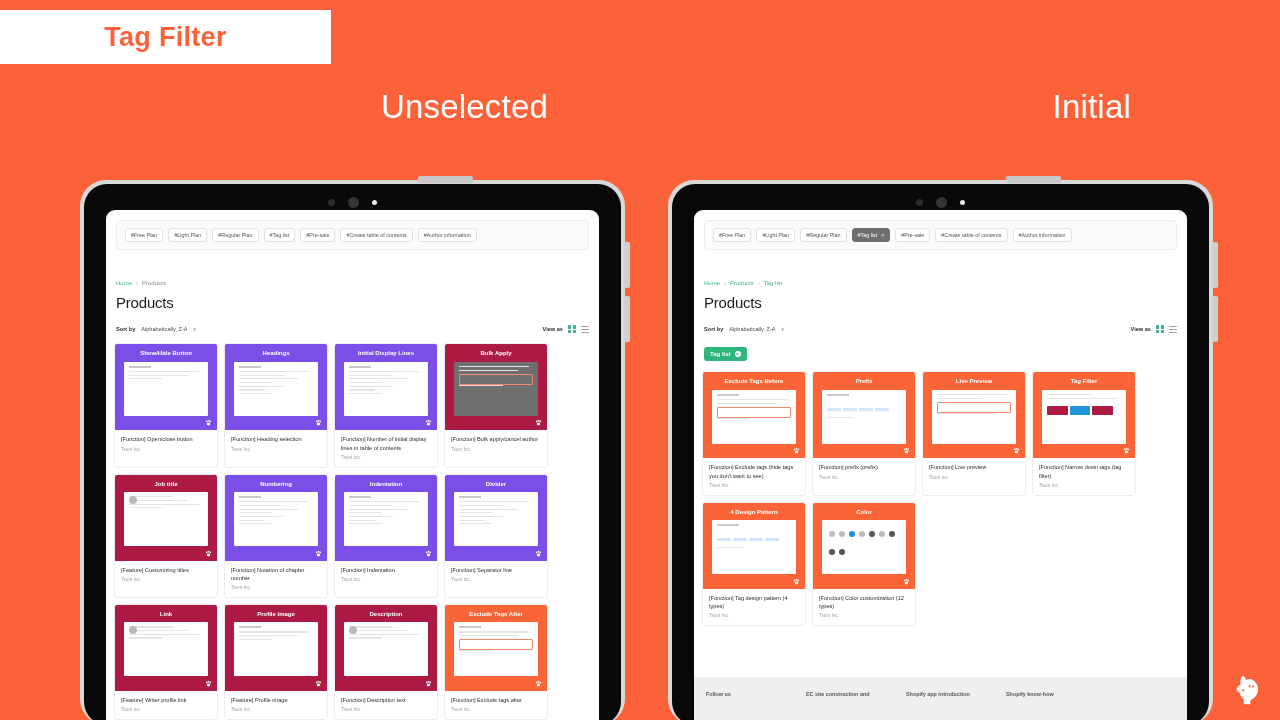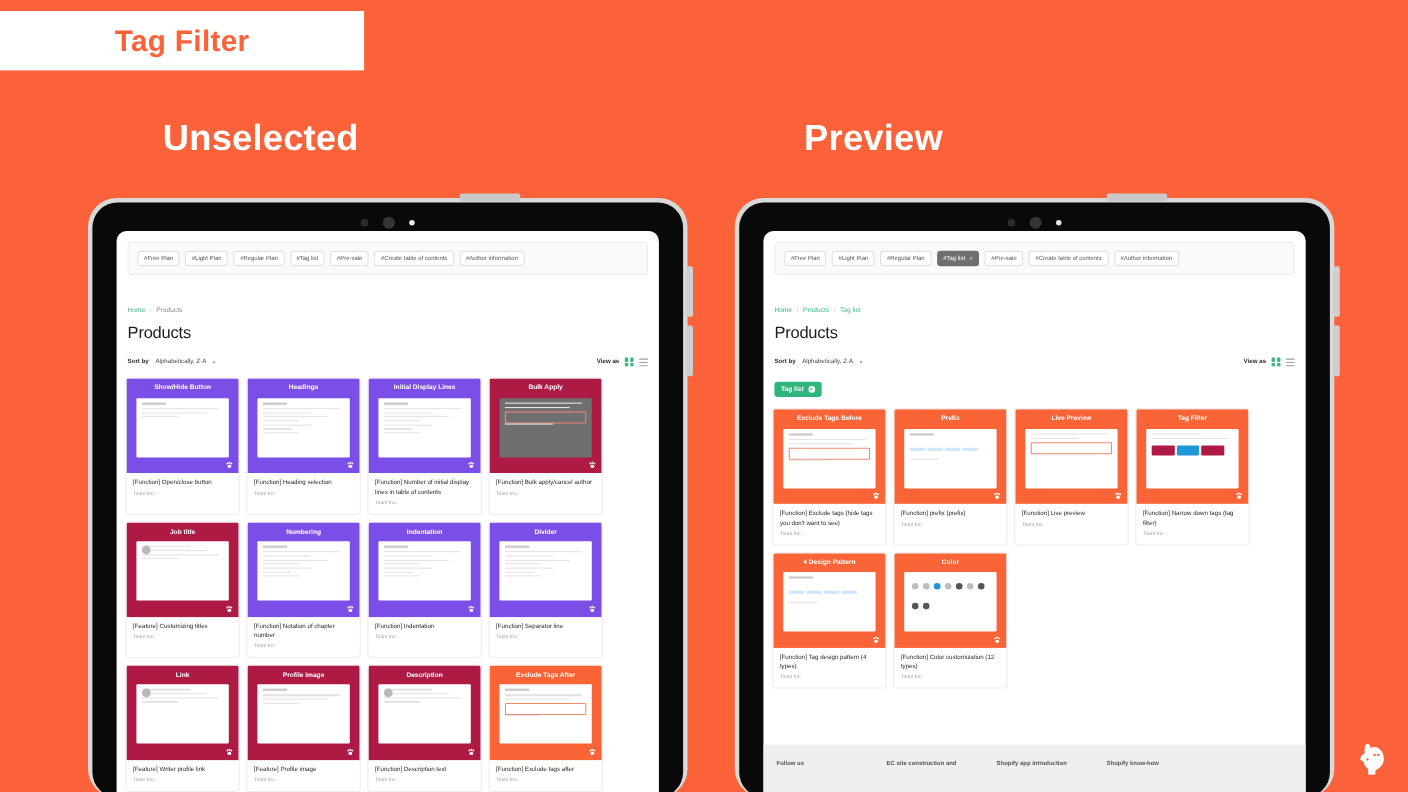--- a/index.html
+++ b/index.html
@@ -16,23 +16,23 @@
     width:331px; height:54px;
     background:#ffffff;
     display:flex; align-items:center; justify-content:center;
   }
   .title-banner .t{
     color:#FC6239; font-size:27px; font-weight:bold; letter-spacing:.3px;
   }
 
   
   .col-heading{
-    position:absolute; top:106px;
-    color:#ffffff; font-size:33px; font-weight:bold; letter-spacing:.2px;
-    text-align:left; width:400px;
+    position:absolute; top:88px;
+    color:#ffffff; font-size:33px; font-weight:normal; letter-spacing:.2px;
+    text-align:right; width:400px;
   }
   .col-heading.left{ left:148px; }
   .col-heading.right{ left:731px; }
 
   
   .tablet{
     position:absolute; top:180px;
     width:545px; height:545px;
   }
   .tablet.left{ left:80px; }
@@ -218,21 +218,21 @@
   }
 </style>
 </head>
 <body>
 
 <div class="title-banner">
   <span class="t">Tag Filter</span>
 </div>
 
 <div class="col-heading left">Unselected</div>
-<div class="col-heading right">Preview</div>
+<div class="col-heading right">Initial</div>
 
 <div class="tablet left">
   <div class="tab-outer"></div>
   <div class="power-btn"></div>
   <div class="vol-btn"></div>
   <div class="vol-btn b2"></div>
   <div class="tab-black">
     <div class="cams">
       <span class="cam c1"></span>
       <span class="cam c2"></span>

